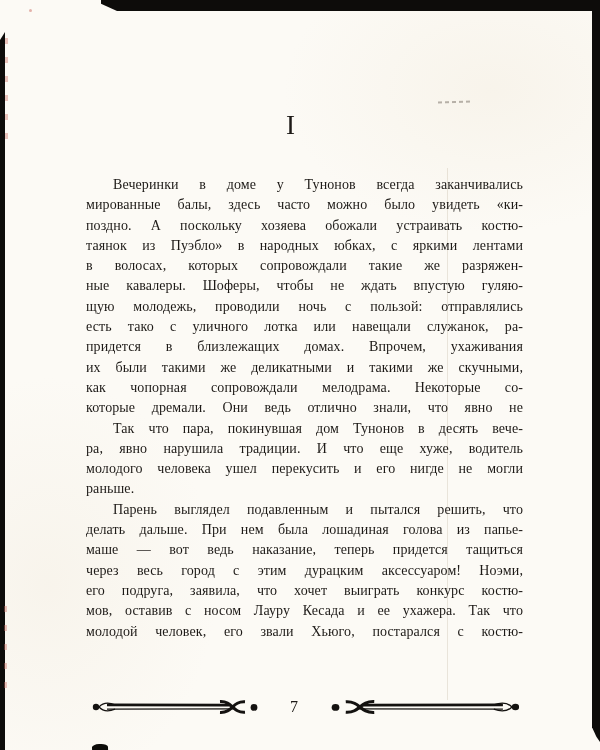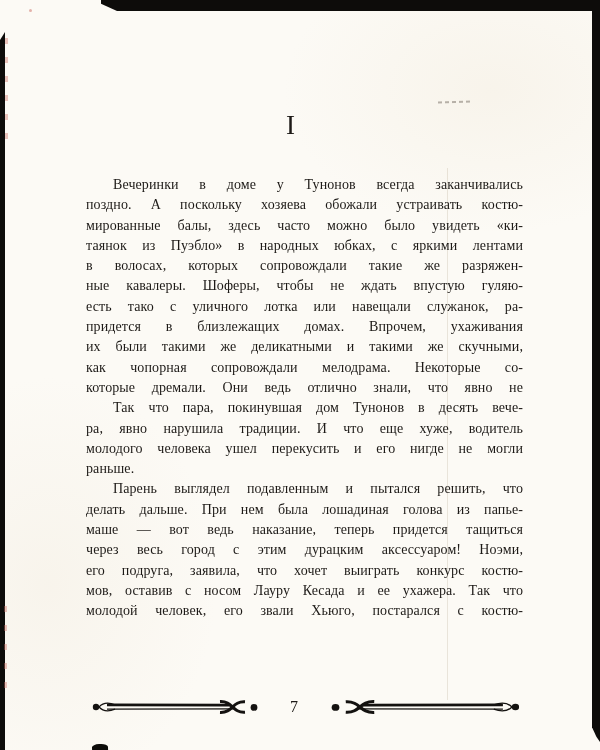--- a/index.html
+++ b/index.html
@@ -70,25 +70,26 @@
   <div class="speck-strip speck-b"></div>
   <div class="speck-dot"></div>
   <div class="crease"></div>
   <div class="pencil-dash"></div>
 
   <div class="heading">I</div>
 
   <div class="text-block">
       <div>
         <div class="line first">Вечеринки в доме у Тунонов всегда заканчивались</div>
+        <div class="line">мированные балы, здесь часто можно было увидеть «ки-</div>
         <div class="line">поздно. А поскольку хозяева обожали устраивать костю-</div>
-        <div class="line">мированные балы, здесь часто можно было увидеть «ки-</div>
         <div class="line">таянок из Пуэбло» в народных юбках, с яркими лентами</div>
         <div class="line">в волосах, которых сопровождали такие же разряжен-</div>
         <div class="line">ные кавалеры. Шоферы, чтобы не ждать впустую гуляю-</div>
+        <div class="line">щую молодежь, проводили ночь с пользой: отправлялись</div>
         <div class="line">есть тако с уличного лотка или навещали служанок, ра-</div>
         <div class="line">придется в близлежащих домах. Впрочем, ухаживания</div>
         <div class="line">их были такими же деликатными и такими же скучными,</div>
         <div class="line">как чопорная сопровождали мелодрама. Некоторые со-</div>
         <div class="line">которые дремали. Они ведь отлично знали, что явно не</div>
       </div>
       <div>
         <div class="line first">Так что пара, покинувшая дом Тунонов в десять вече-</div>
         <div class="line">ра, явно нарушила традиции. И что еще хуже, водитель</div>
         <div class="line">молодого человека ушел перекусить и его нигде не могли</div>

